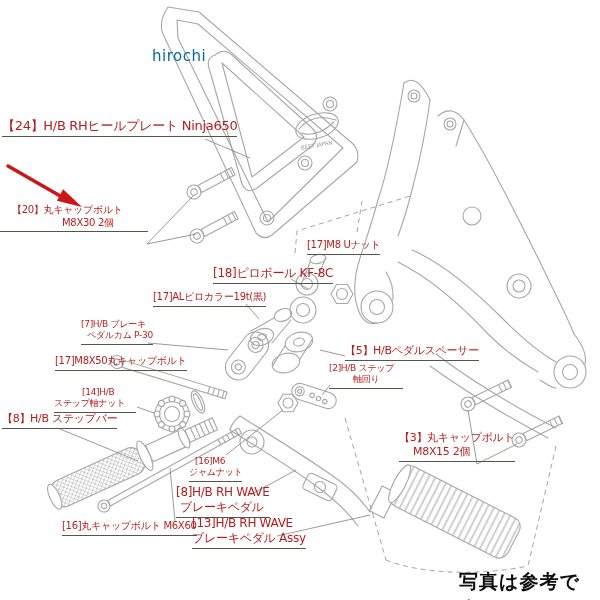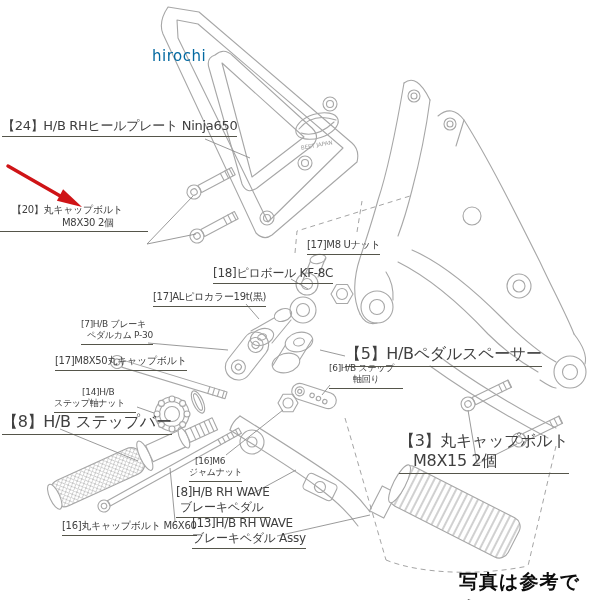--- a/index.html
+++ b/index.html
@@ -1,25 +1,25 @@
 <!DOCTYPE html>
 <html><head>
 <meta charset="utf-8">
 <style>
   html,body{margin:0;padding:0;background:#ffffff;}
   #stage{position:relative;width:600px;height:600px;background:#fff;overflow:hidden;
          font-family:"DejaVu Sans","Liberation Sans",sans-serif;}
   #art{position:absolute;left:0;top:0;z-index:1;}
-  .lbl{position:absolute;z-index:2;color:#404040;line-height:1.25;white-space:nowrap;
+  .lbl{position:absolute;z-index:2;color:#b91c1c;line-height:1.25;white-space:nowrap;
        letter-spacing:-0.3px;}
   .ul{border-bottom:1px solid #55554a;padding-bottom:2px;}
   .lbl div{white-space:nowrap;}
   .wm{position:absolute;z-index:2;color:#0369a1;font-size:15px;letter-spacing:.5px;}
   .footer{position:absolute;z-index:2;color:#0c0c0c;font-weight:bold;font-size:19px;letter-spacing:1px;}
-  .fs13{font-size:13px;} .fs105{font-size:16px;} .fs10{font-size:10px;}
+  .fs13{font-size:13px;} .fs105{font-size:11px;} .fs10{font-size:10px;}
   .fs95{font-size:12px;} .fs9{font-size:9px;}
 </style>
 </head>
 <body>
 
 <div id="stage">
 
 <svg id="art" width="600" height="600" viewBox="0 0 600 600">
   <defs>
     <pattern id="knurl" width="5" height="5" patternUnits="userSpaceOnUse">
@@ -256,21 +256,21 @@
   <div class="lbl fs9 ul" style="left:81px;top:319px;">
     <div>[7]H/B ブレーキ</div>
     <div style="margin-left:6px;">ペダルカム P-30</div>
   </div>
 
   <div class="lbl fs10 ul" style="left:55px;top:355px;">[17]M8X50丸キャップボルト</div>
 
   <div class="lbl fs105 ul" style="left:345px;top:344px;">【5】H/Bペダルスペーサー</div>
 
   <div class="lbl fs9 ul" style="left:329px;top:363px;min-width:74px;">
-    <div>[6]H/B ステップ</div>
+    <div>[2]H/B ステップ</div>
     <div style="margin-left:24px;">軸回り</div>
   </div>
 
   <div class="lbl fs9 ul" style="left:54px;top:387px;min-width:82px;">
     <div style="margin-left:28px;">[14]H/B</div>
     <div>ステップ軸ナット</div>
   </div>
 
   <div class="lbl fs105 ul" style="left:2px;top:412px;">【8】H/B ステップバー</div>
 

